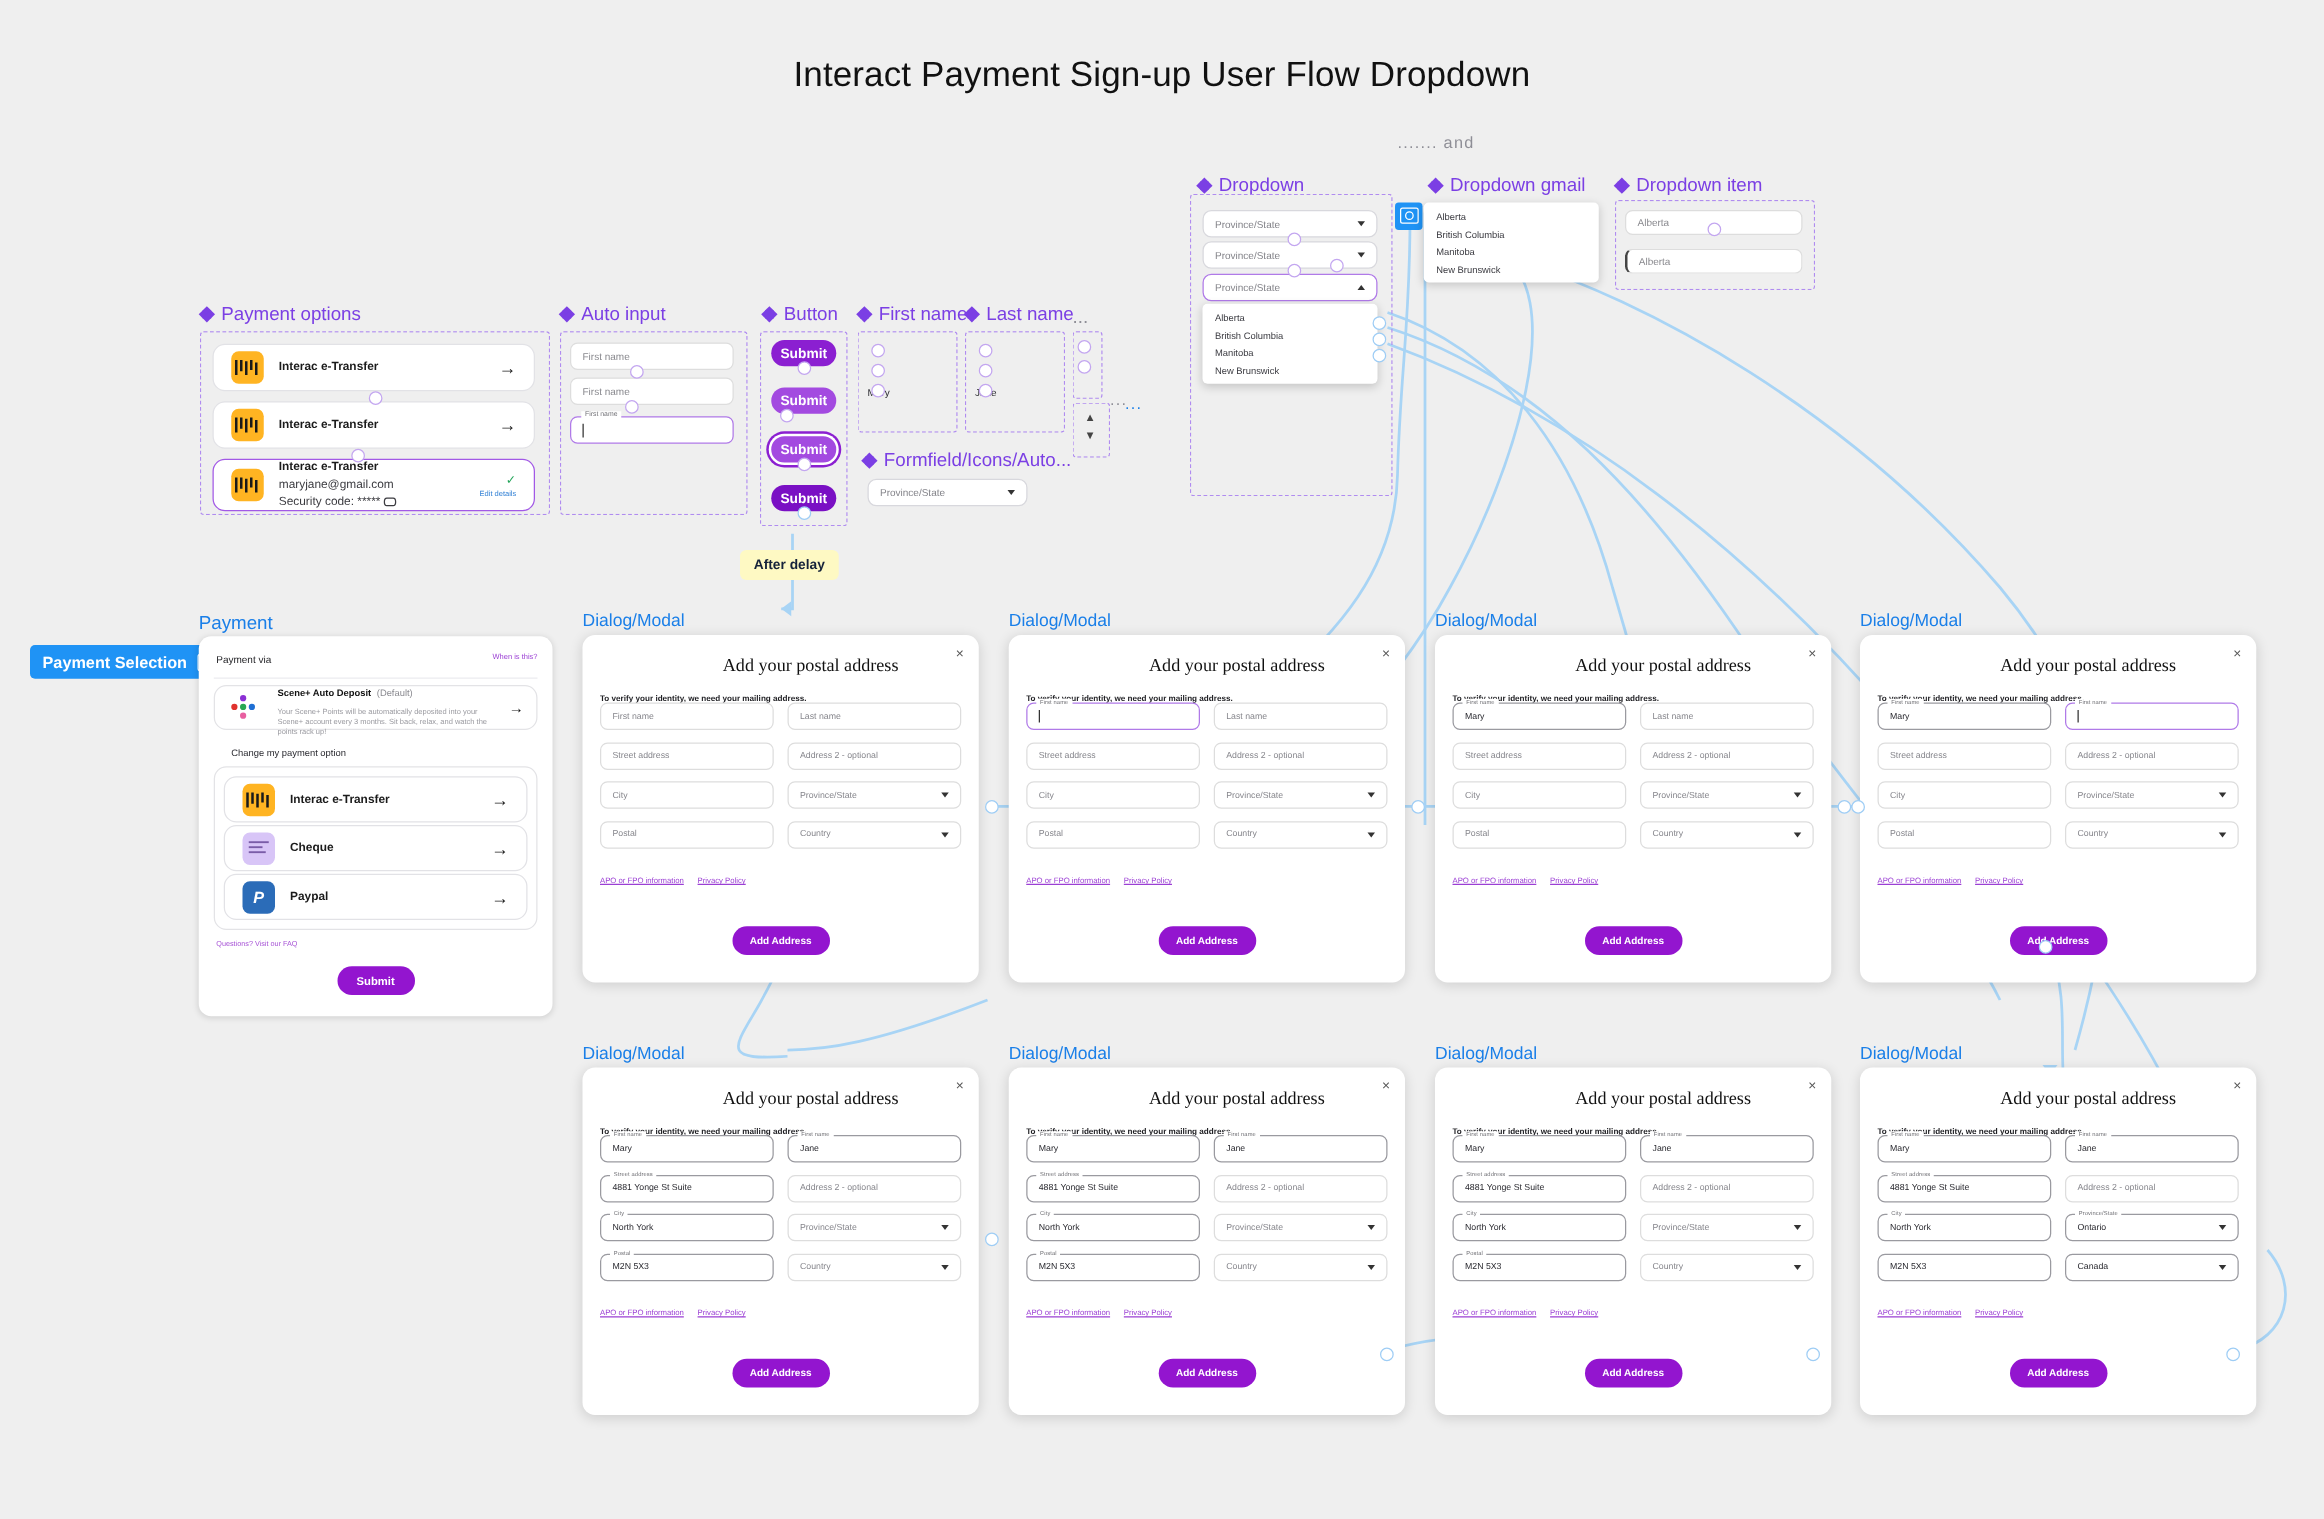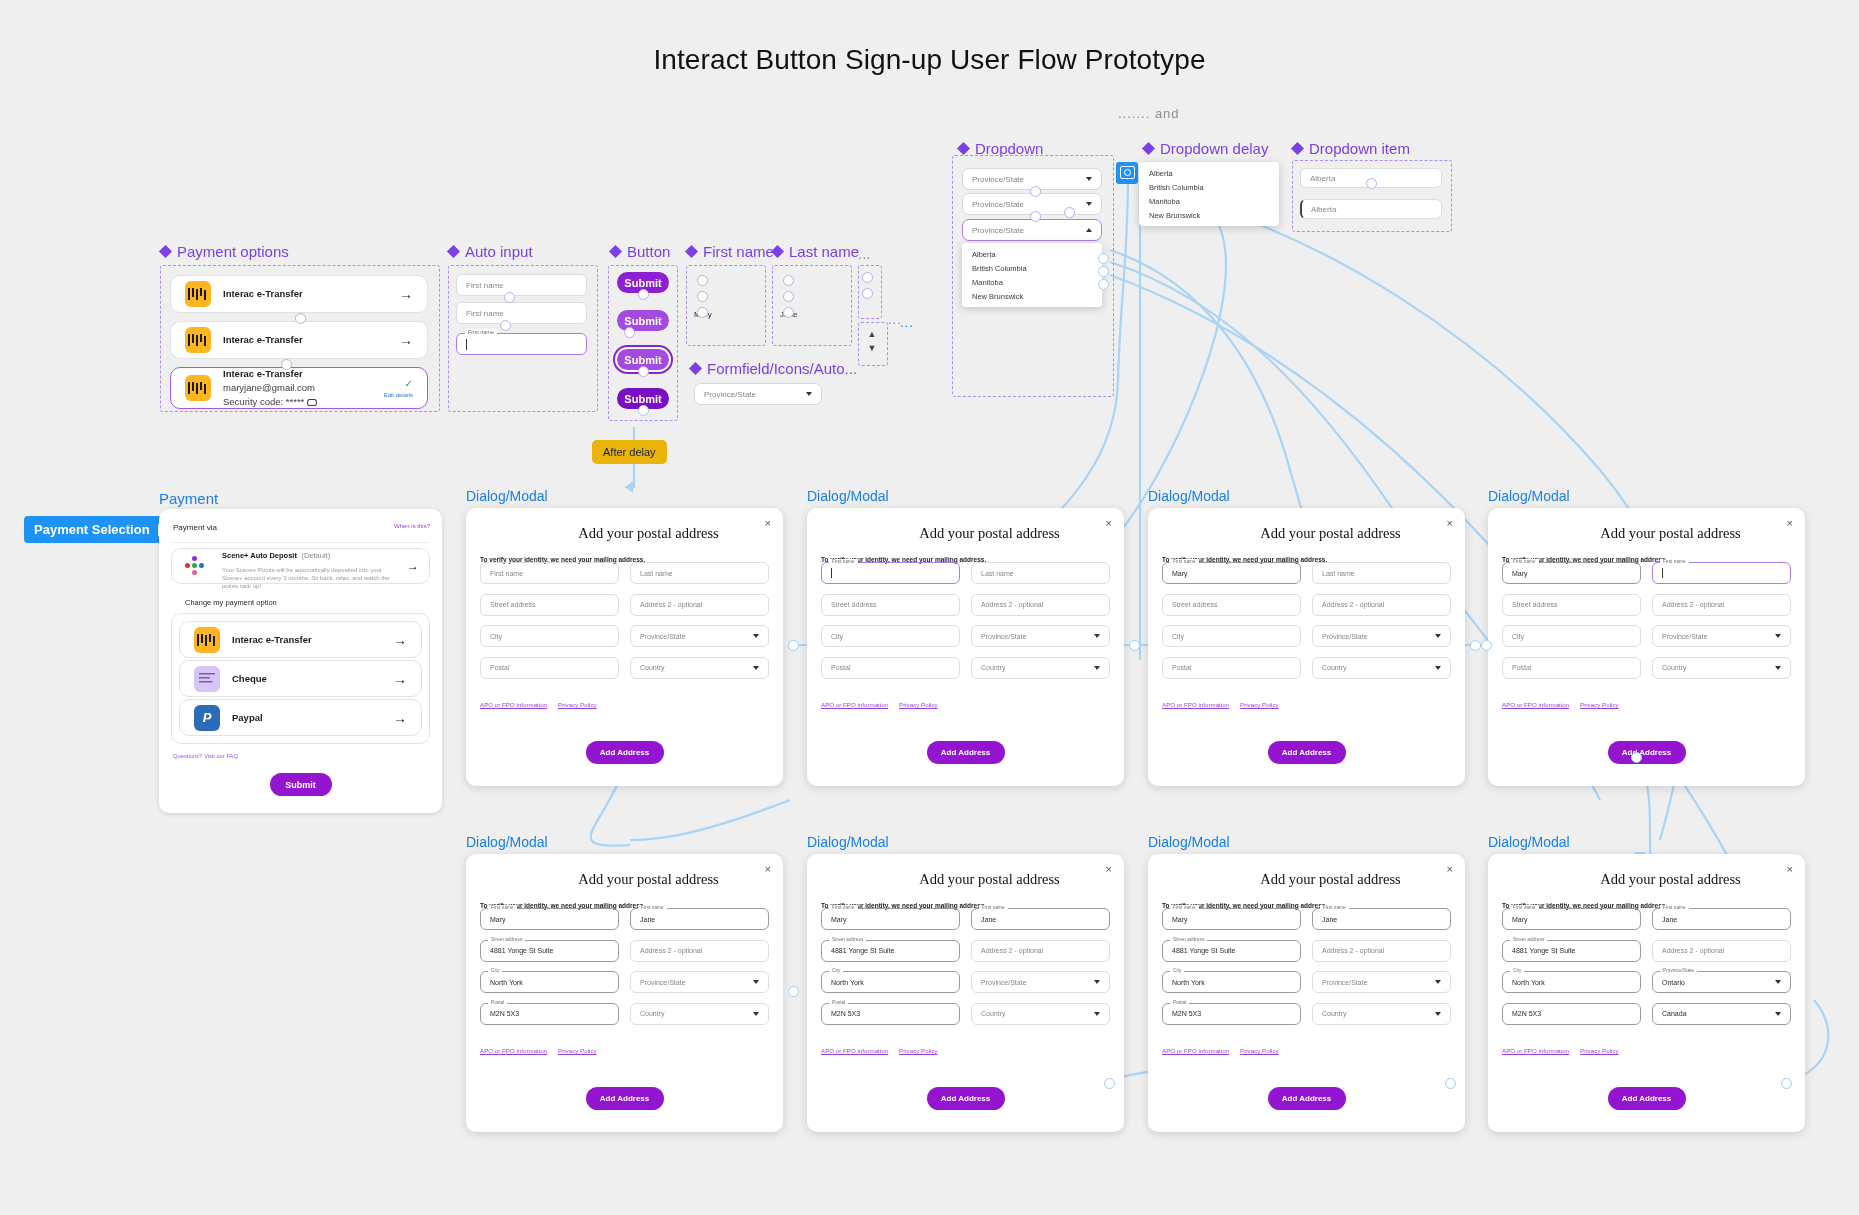--- a/index.html
+++ b/index.html
@@ -136,21 +136,21 @@
   .mlinks{position:absolute;left:14px;top:193px;display:flex;gap:11px;}
   .mlinks a{font-size:6.2px;color:#9b3fd4;text-decoration:underline;}
   .maddbtn{
     position:absolute;left:50%;transform:translateX(-50%);bottom:22px;
     width:78px;height:23px;border-radius:999px;background:#9315cf;color:#fff;
     font-size:8px;font-weight:bold;display:flex;align-items:center;justify-content:center;
   }
 
   
   .chip-delay{
-    position:absolute;background:#eab308;color:#15223a;font-size:11px;font-weight:normal;
+    position:absolute;background:#fef9c3;color:#15223a;font-size:11px;font-weight:bold;
     border-radius:5px;padding:6px 11px;
   }
   .chip-start{
     position:absolute;background:#1f93f5;color:#fff;font-size:13px;font-weight:bold;
     border-radius:4px;padding:6px 10px;display:flex;align-items:center;gap:8px;
   }
   .chip-start .pico{
     width:14px;height:12px;border:1.6px solid #fff;border-radius:2px;position:relative;
   }
   .chip-start .pico:after{
@@ -198,21 +198,21 @@
     </g>
     <g fill="none" stroke="#a8d4f5" stroke-width="2.2">
       <path d="M1140 170 L1140 660"></path>
     </g>
     <g fill="#a8d4f5">
       <polygon points="625,487 633,481 633,493"></polygon>
       <polygon points="1640,860 1634,852 1646,852"></polygon>
     </g>
   </svg>
 
-  <div id="page-title">Interact Button Sign-up User Flow Prototype</div>
+  <div id="page-title">Interact Payment Sign-up User Flow Dropdown</div>
 
   <div class="chip-start" style="left:24px;top:516px;">
     <span>Payment Selection</span>
     <span class="pico"></span>
   </div>
 
   <div class="chip-delay" style="left:592px;top:440px;">
     <span>After delay</span>
   </div>
   <div class="chip-delay" style="left:993px;top:679px;">
@@ -380,21 +380,21 @@
   <div class="ellipse blue" style="left:1098px;top:253px;"></div>
   <div class="ellipse blue" style="left:1098px;top:266px;"></div>
   <div class="ellipse blue" style="left:1098px;top:279px;"></div>
   <div class="dots" style="left:1118px;top:106px;">....... and</div>
 
   <div class="comp-label" style="left:1143px;top:140px;">
     <span class="diamond">
         <i></i>
         <u></u>
       </span>
-    <span>Dropdown delay</span>
+    <span>Dropdown gmail</span>
   </div>
   <div class="blue-sq" style="left:1116px;top:162px;">
       <span class="pico"></span>
     </div>
   <div class="ddmenu" style="left:1139px;top:162px;width:140px;">
     <div>Alberta</div>
     <div>British Columbia</div>
     <div>Manitoba</div>
     <div>New Brunswick</div>
   </div>

